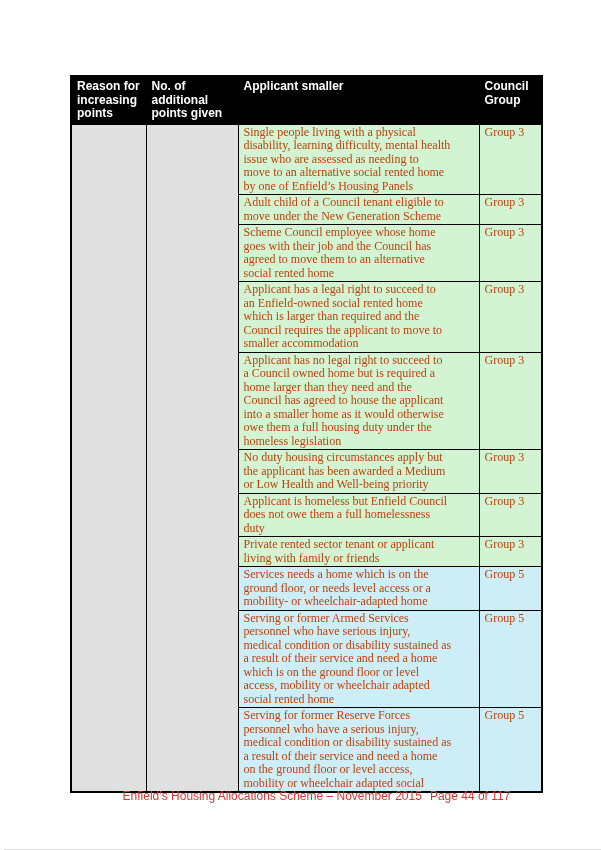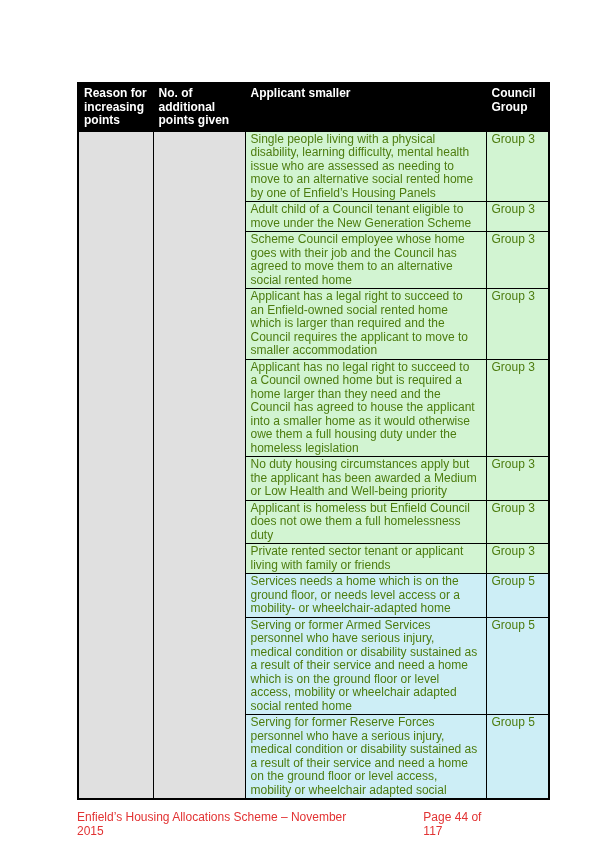--- a/index.html
+++ b/index.html
@@ -6,21 +6,21 @@
     --header-bg: #000000;
     --header-fg: #ffffff;
     --green-bg: #d2f4d2;
     --blue-bg: #cdeef6;
     --empty-bg: #e0e0e0;
     --border: #000000;
     --footer-red: #e23333;
     --page-bg: #ffffff;
     --page-edge: #d9d9d9;
   }
-  * { margin: 0; padding: 11px; box-sizing: border-box; }
+  * { margin: 0; padding: 4px; box-sizing: border-box; }
   html, body { background: #ffffff; }
   body {
     width: 601px;
     height: 850px;
     position: relative;
     font-family: "Liberation Sans", sans-serif;
     background: var(--page-bg);
     overflow: hidden;
   }
   .doc-table {
@@ -42,36 +42,36 @@
     overflow: hidden;
   }
   .doc-table th {
     background: var(--header-bg);
     color: var(--header-fg);
     font-weight: bold;
     padding: 3px 3px 3px 5px;
   }
   .doc-table td {
     padding: 1px 3px 1px 5px;
-    color: #4d7c0f;
+    color: #c2410c;
+    font-family: Liberation Serif, serif;
   }
   td.spacer-cell { background: var(--empty-bg); }
   tr.tone-green td.cat-cell, tr.tone-green td.grp-cell { background: var(--green-bg); }
   tr.tone-blue  td.cat-cell, tr.tone-blue  td.grp-cell { background: var(--blue-bg); }
   .footer {
     position: absolute;
-    left: 44px;
+    left: 78px;
     top: 777px;
     width: 469px;
     display: flex;
-    justify-content: flex-start;
+    justify-content: center;
     font-size: 12px;
     line-height: 14px;
     color: var(--footer-red);
-    gap: 32px;
   }
   .page-edge {
     position: absolute;
     left: 0;
     top: 845px;
     width: 601px;
     height: 2px;
     background: var(--page-edge);
   }
 </style>

